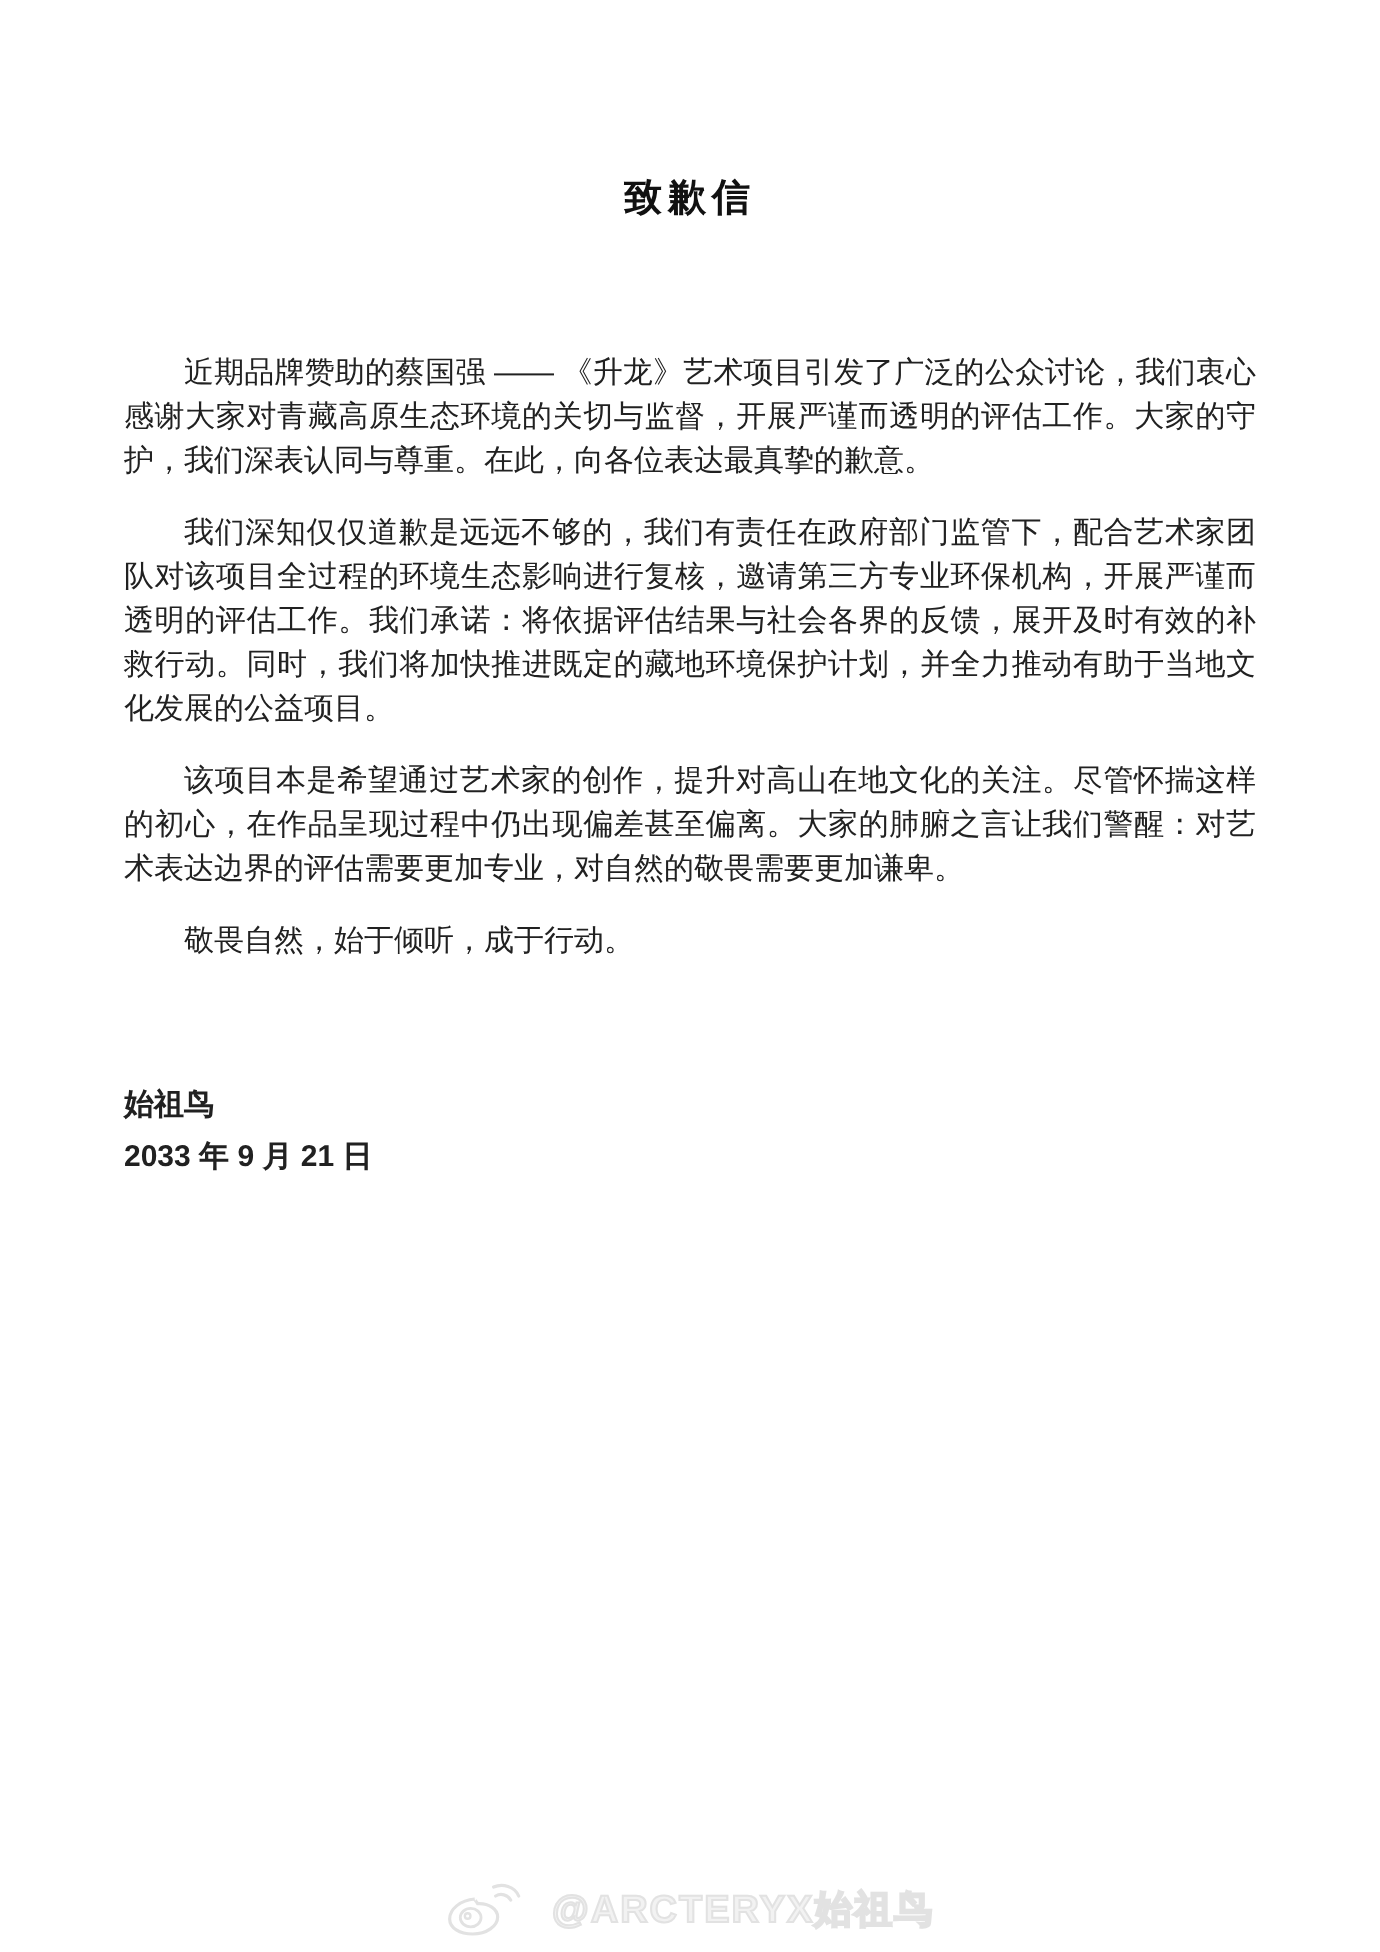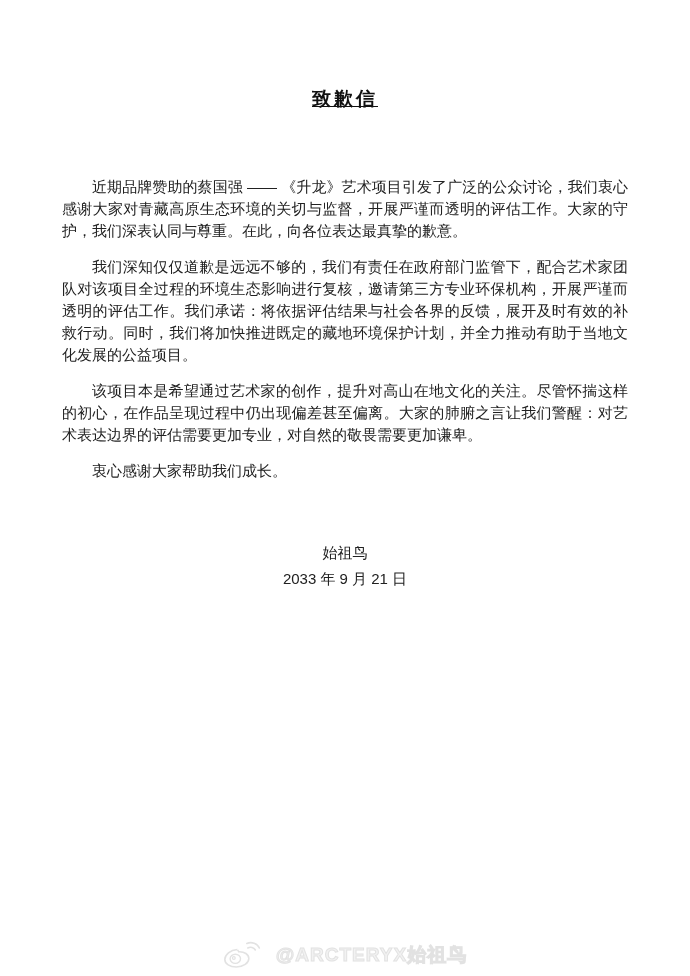--- a/index.html
+++ b/index.html
@@ -21,21 +21,20 @@
     top: 86px;
     color: #1f1f1f;
   }
   .letter-title {
     font-size: 19px;
     font-weight: bold;
     text-align: center;
     letter-spacing: 3px;
     margin: 0 0 64px 0;
     color: #111111;
-    text-decoration: underline;
   }
   .para {
     font-size: 15px;
     line-height: 22px;
     text-align: justify;
     text-indent: 2em;
     margin: 0 0 14px 0;
     color: #212121;
   }
   .email {
@@ -47,24 +46,25 @@
   }
   .closing {
     font-size: 15px;
     line-height: 22px;
     text-indent: 2em;
     margin: 0;
     color: #212121;
   }
   .sig {
     margin-top: 58px;
-    text-align: center;
+    text-align: left;
     font-size: 15px;
     line-height: 26px;
     color: #212121;
+    font-weight: bold;
   }
   .watermark {
     position: absolute;
     left: 50%;
     transform: translateX(-50%);
     bottom: 7px;
     display: flex;
     align-items: center;
     gap: 15px;
     pointer-events: none;
@@ -88,21 +88,21 @@
   <h1 class="letter-title">致歉信</h1>
 
   <p class="para">近期品牌赞助的蔡国强 —— 《升龙》艺术项目引发了广泛的公众讨论，我们衷心感谢大家对青藏高原生态环境的关切与监督，开展严谨而透明的评估工作。大家的守护，我们深表认同与尊重。在此，向各位表达最真挚的歉意。</p>
 
   <p class="para">我们深知仅仅道歉是远远不够的，我们有责任在政府部门监管下，配合艺术家团队对该项目全过程的环境生态影响进行复核，邀请第三方专业环保机构，开展严谨而透明的评估工作。我们承诺：将依据评估结果与社会各界的反馈，展开及时有效的补救行动。同时，我们将加快推进既定的藏地环境保护计划，并全力推动有助于当地文化发展的公益项目。</p>
 
   <p class="para">该项目本是希望通过艺术家的创作，提升对高山在地文化的关注。尽管怀揣这样的初心，在作品呈现过程中仍出现偏差甚至偏离。大家的肺腑之言让我们警醒：对艺术表达边界的评估需要更加专业，对自然的敬畏需要更加谦卑。</p>
 
 
   <div class="closing-block">
-    <p class="closing">衷心感谢大家帮助我们成长。</p>
+    <p class="closing">敬畏自然，始于倾听，成于行动。</p>
   </div>
 
   <div class="sig">
     <div>始祖鸟</div>
     <div>2033 年 9 月 21 日</div>
   </div>
 </div>
 
 <div class="watermark">
   <svg class="wm-icon" width="38" height="28" viewBox="0 0 38 28" fill="none" xmlns="http://www.w3.org/2000/svg">

